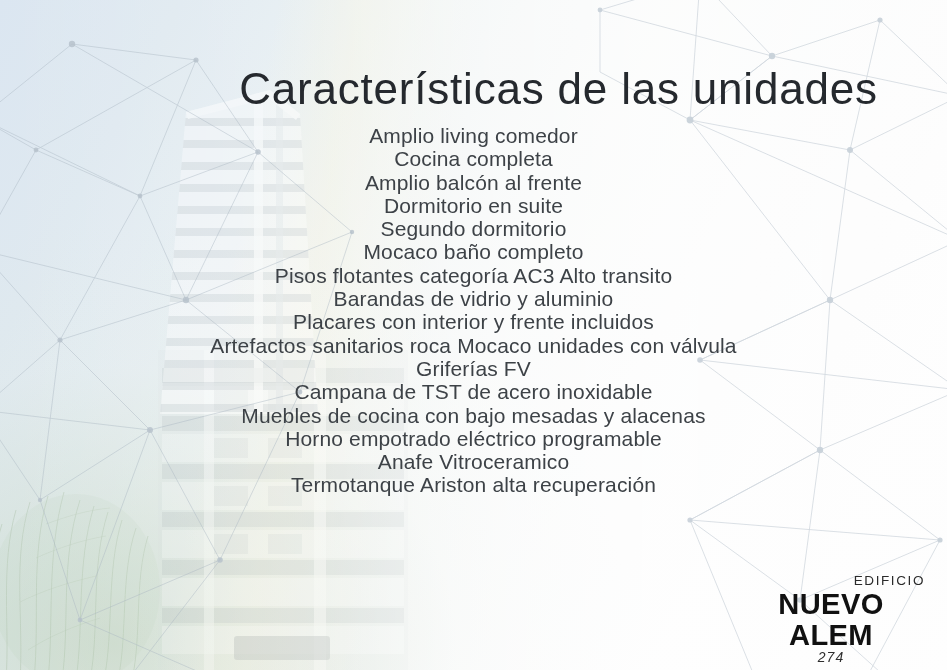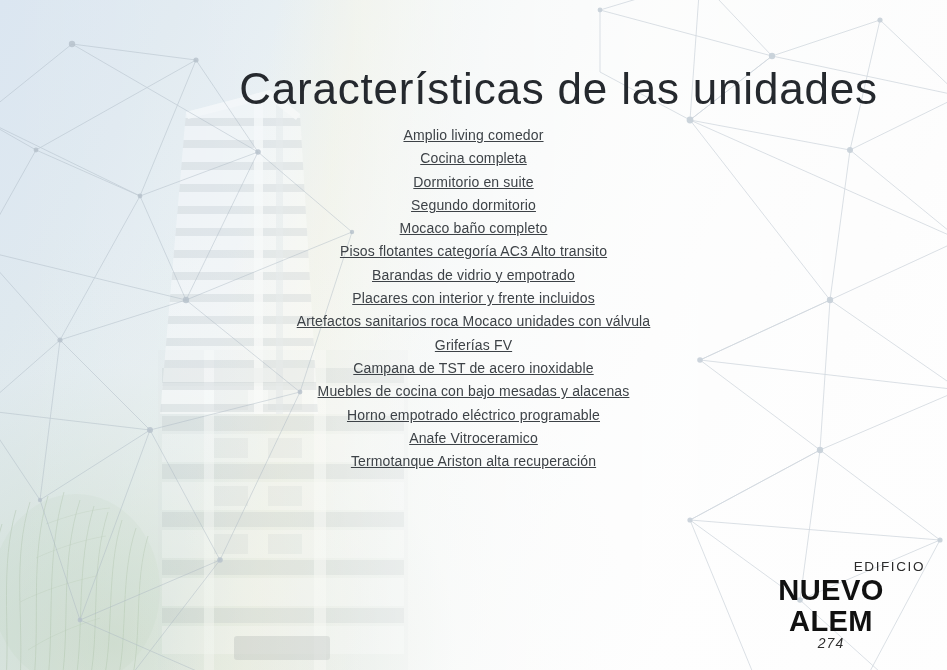--- a/index.html
+++ b/index.html
@@ -129,34 +129,33 @@
     position: absolute;
     left: 0;
     top: 124px;
     width: 947px;
     margin: 0;
     padding: 0;
     list-style: none;
     text-align: center;
   }
   #feature-list li {
-    font-size: 14px;
+    font-size: 21px;
     line-height: 23.3px;
     font-weight: 300;
     letter-spacing: 0.15px;
     color: #3d4247;
     white-space: nowrap;
-    text-decoration: underline;
   }
 
   
   #logo {
     position: absolute;
     right: 16px;
-    bottom: 18px;
+    bottom: 4px;
     width: 200px;
     text-align: center;
     color: #151515;
   }
   #logo .logo-eyebrow {
     display: block;
     text-align: right;
     padding-right: 6px;
     font-size: 13.5px;
     line-height: 15px;
@@ -364,25 +363,26 @@
     </svg>
   </div>
 
   <div class="content">
 
     <h1 id="slide-title">Características de las unidades</h1>
 
     <ul id="feature-list">
       <li>Amplio living comedor</li>
       <li>Cocina completa</li>
+      <li>Amplio balcón al frente</li>
       <li>Dormitorio en suite</li>
       <li>Segundo dormitorio</li>
       <li>Mocaco baño completo</li>
       <li>Pisos flotantes categoría AC3 Alto transito</li>
-      <li>Barandas de vidrio y empotrado</li>
+      <li>Barandas de vidrio y aluminio</li>
       <li>Placares con interior y frente incluidos</li>
       <li>Artefactos sanitarios roca Mocaco unidades con válvula</li>
       <li>Griferías FV</li>
       <li>Campana de TST de acero inoxidable</li>
       <li>Muebles de cocina con bajo mesadas y alacenas</li>
       <li>Horno empotrado eléctrico programable</li>
       <li>Anafe Vitroceramico</li>
       <li>Termotanque Ariston alta recuperación</li>
     </ul>
 

